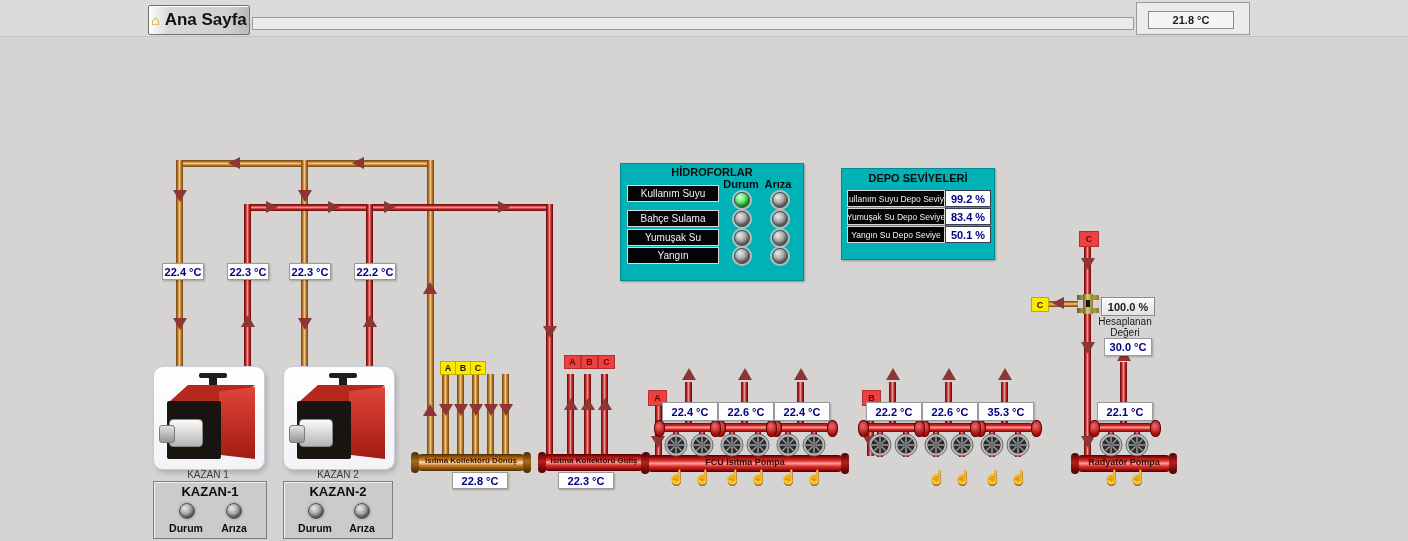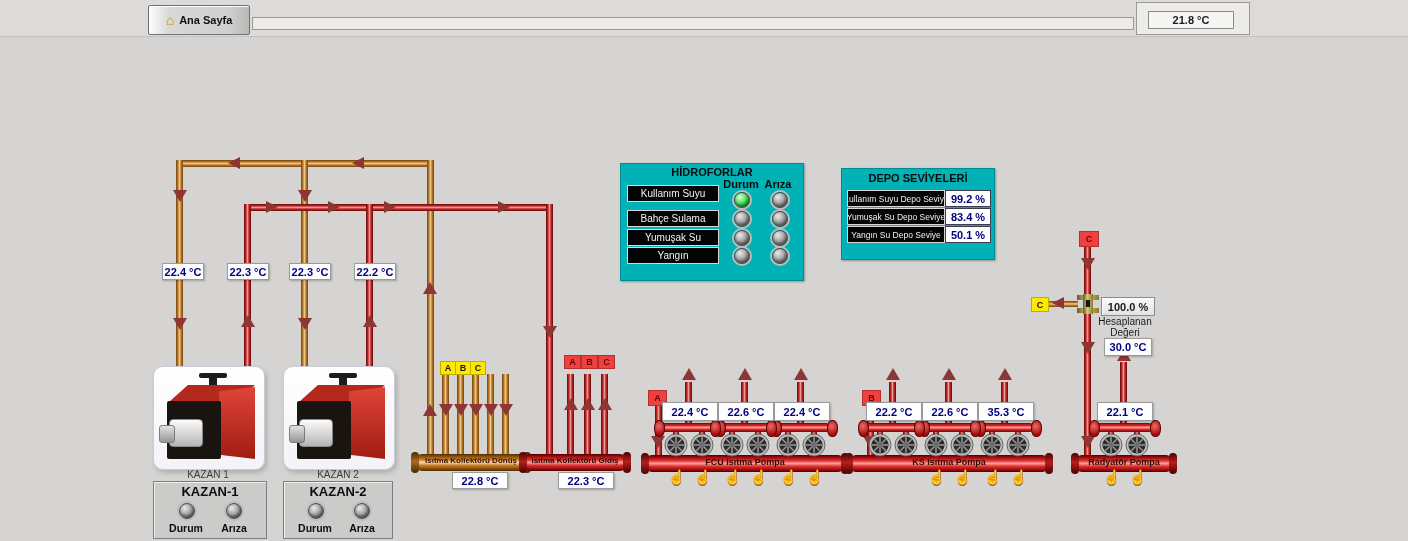--- a/index.html
+++ b/index.html
@@ -1,21 +1,21 @@
 <!DOCTYPE html>
 <html><head>
 <meta charset="utf-8">
 <style>
   html,body{margin:0;padding:0;background:#d5d4d2;font-family:"Liberation Sans",sans-serif;}
   #stage{position:relative;width:1408px;height:541px;background:#d5d4d2;overflow:hidden;}
   .abs{position:absolute;}
   
   .topstrip{position:absolute;left:0;top:0;width:1408px;height:36px;background:#dcdbd9;border-bottom:1px solid #c3c2c0;}
   .homebtn{position:absolute;left:148px;top:5px;width:100px;height:28px;background:linear-gradient(90deg,#fdfdfd,#d8d8d6 20%,#cfcfcd 80%,#b9b9b7);border:1px solid #707070;border-radius:2px;box-shadow:inset 1px 1px 0 #ffffff;display:flex;align-items:center;justify-content:center;gap:5px;cursor:pointer;}
-  .homebtn .txt{font-weight:bold;font-size:11px;color:#111;text-align:center;}
+  .homebtn .txt{font-weight:bold;font-size:17px;color:#111;text-align:center;}
   .homeicon{font-size:14px;color:#c09602;font-weight:bold;line-height:1;}
   .titlebox{position:absolute;left:252px;top:2px;width:880px;height:15px;background:#ecebe9;border:1px solid #9b9a98;}
   .titlebox span{display:block;text-align:center;font-weight:bold;font-size:11px;line-height:15px;color:#111;}
   .titlesub{position:absolute;left:252px;top:17px;width:880px;height:11px;background:#ecebe9;border:1px solid #9b9a98;}
   .hdr-right{position:absolute;left:1136px;top:2px;width:112px;height:31px;background:#ecebe9;border:1px solid #9b9a98;}
   .hdr-temp{position:absolute;left:1148px;top:11px;width:84px;height:16px;background:#f6f5f3;border:1px solid #8a8a88;font-weight:bold;font-size:11px;color:#1b1b1b;text-align:center;line-height:16px;}
   
   .vpipe{position:absolute;width:7px;z-index:1;}
   .hpipe{position:absolute;height:7px;z-index:1;}
   .vpipe.red{background:linear-gradient(90deg,#5e0a0a,#c62b2b 30%,#f2a09a 48%,#c62b2b 70%,#5e0a0a);}
@@ -144,21 +144,21 @@
   </div>
 
   <div class="manifold org" style="left:416px;top:454px;width:108px;">
     <div class="mlabel" style="font-size:8px;color:#3a1200;">Isıtma Kollektörü Dönüş</div>
   </div>
   <div class="tempbox" style="left:452px;top:472px;width:54px;height:15px;">22.8 °C</div>
   <div class="tag y" style="left:440px;top:361px;width:14px;height:12px;">A</div>
   <div class="tag y" style="left:455px;top:361px;width:14px;height:12px;">B</div>
   <div class="tag y" style="left:470px;top:361px;width:14px;height:12px;">C</div>
 
-  <div class="manifold" style="left:524px;top:454px;width:100px;">
+  <div class="manifold" style="left:543px;top:454px;width:100px;">
     <div class="mlabel" style="font-size:8px;color:#2d0000;">Isıtma Kollektörü Gidiş</div>
   </div>
   <div class="tempbox" style="left:558px;top:472px;width:54px;height:15px;">22.3 °C</div>
   <div class="tag r" style="left:564px;top:355px;width:15px;height:12px;">A</div>
   <div class="tag r" style="left:581px;top:355px;width:15px;height:12px;">B</div>
   <div class="tag r" style="left:598px;top:355px;width:15px;height:12px;">C</div>
 
   <div class="teal" style="left:620px;top:163px;width:182px;height:116px;">
     <div class="ptitle" style="top:2px;">HİDROFORLAR</div>
     <div class="colhdr" style="left:98px;top:14px;width:44px;">Durum</div>
@@ -188,23 +188,20 @@
   </div>
 
   <div class="tag r" style="left:648px;top:390px;width:17px;height:14px;">A</div>
   <div class="vpipe red abs" style="left:655px;top:404px;height:52px;"></div>
   <div class="manifold" style="left:646px;top:455px;width:196px;">
     <div class="mlabel">FCU Isıtma Pompa</div>
   </div>
 
   <div class="tag r" style="left:862px;top:390px;width:17px;height:14px;">B</div>
   <div class="vpipe red abs" style="left:867px;top:404px;height:52px;"></div>
-  <div class="manifold" style="left:850px;top:455px;width:196px;">
-    <div class="mlabel">KS Isıtma Pompa</div>
-  </div>
 
   <div class="tag r" style="left:1079px;top:231px;width:18px;height:14px;">C</div>
   <div class="vpipe red abs" style="left:1084px;top:245px;height:215px;"></div>
   <div class="manifold" style="left:1076px;top:455px;width:94px;">
     <div class="mlabel">Radyatör Pompa</div>
   </div>
 
   <div class="hpipe org abs" style="left:1049px;top:301px;width:29px;height:6px;"></div>
   <div class="tag y" style="left:1031px;top:297px;width:16px;height:13px;">C</div>
   <div class="brass" style="left:1077px;top:295px;width:22px;height:5px;"></div>

